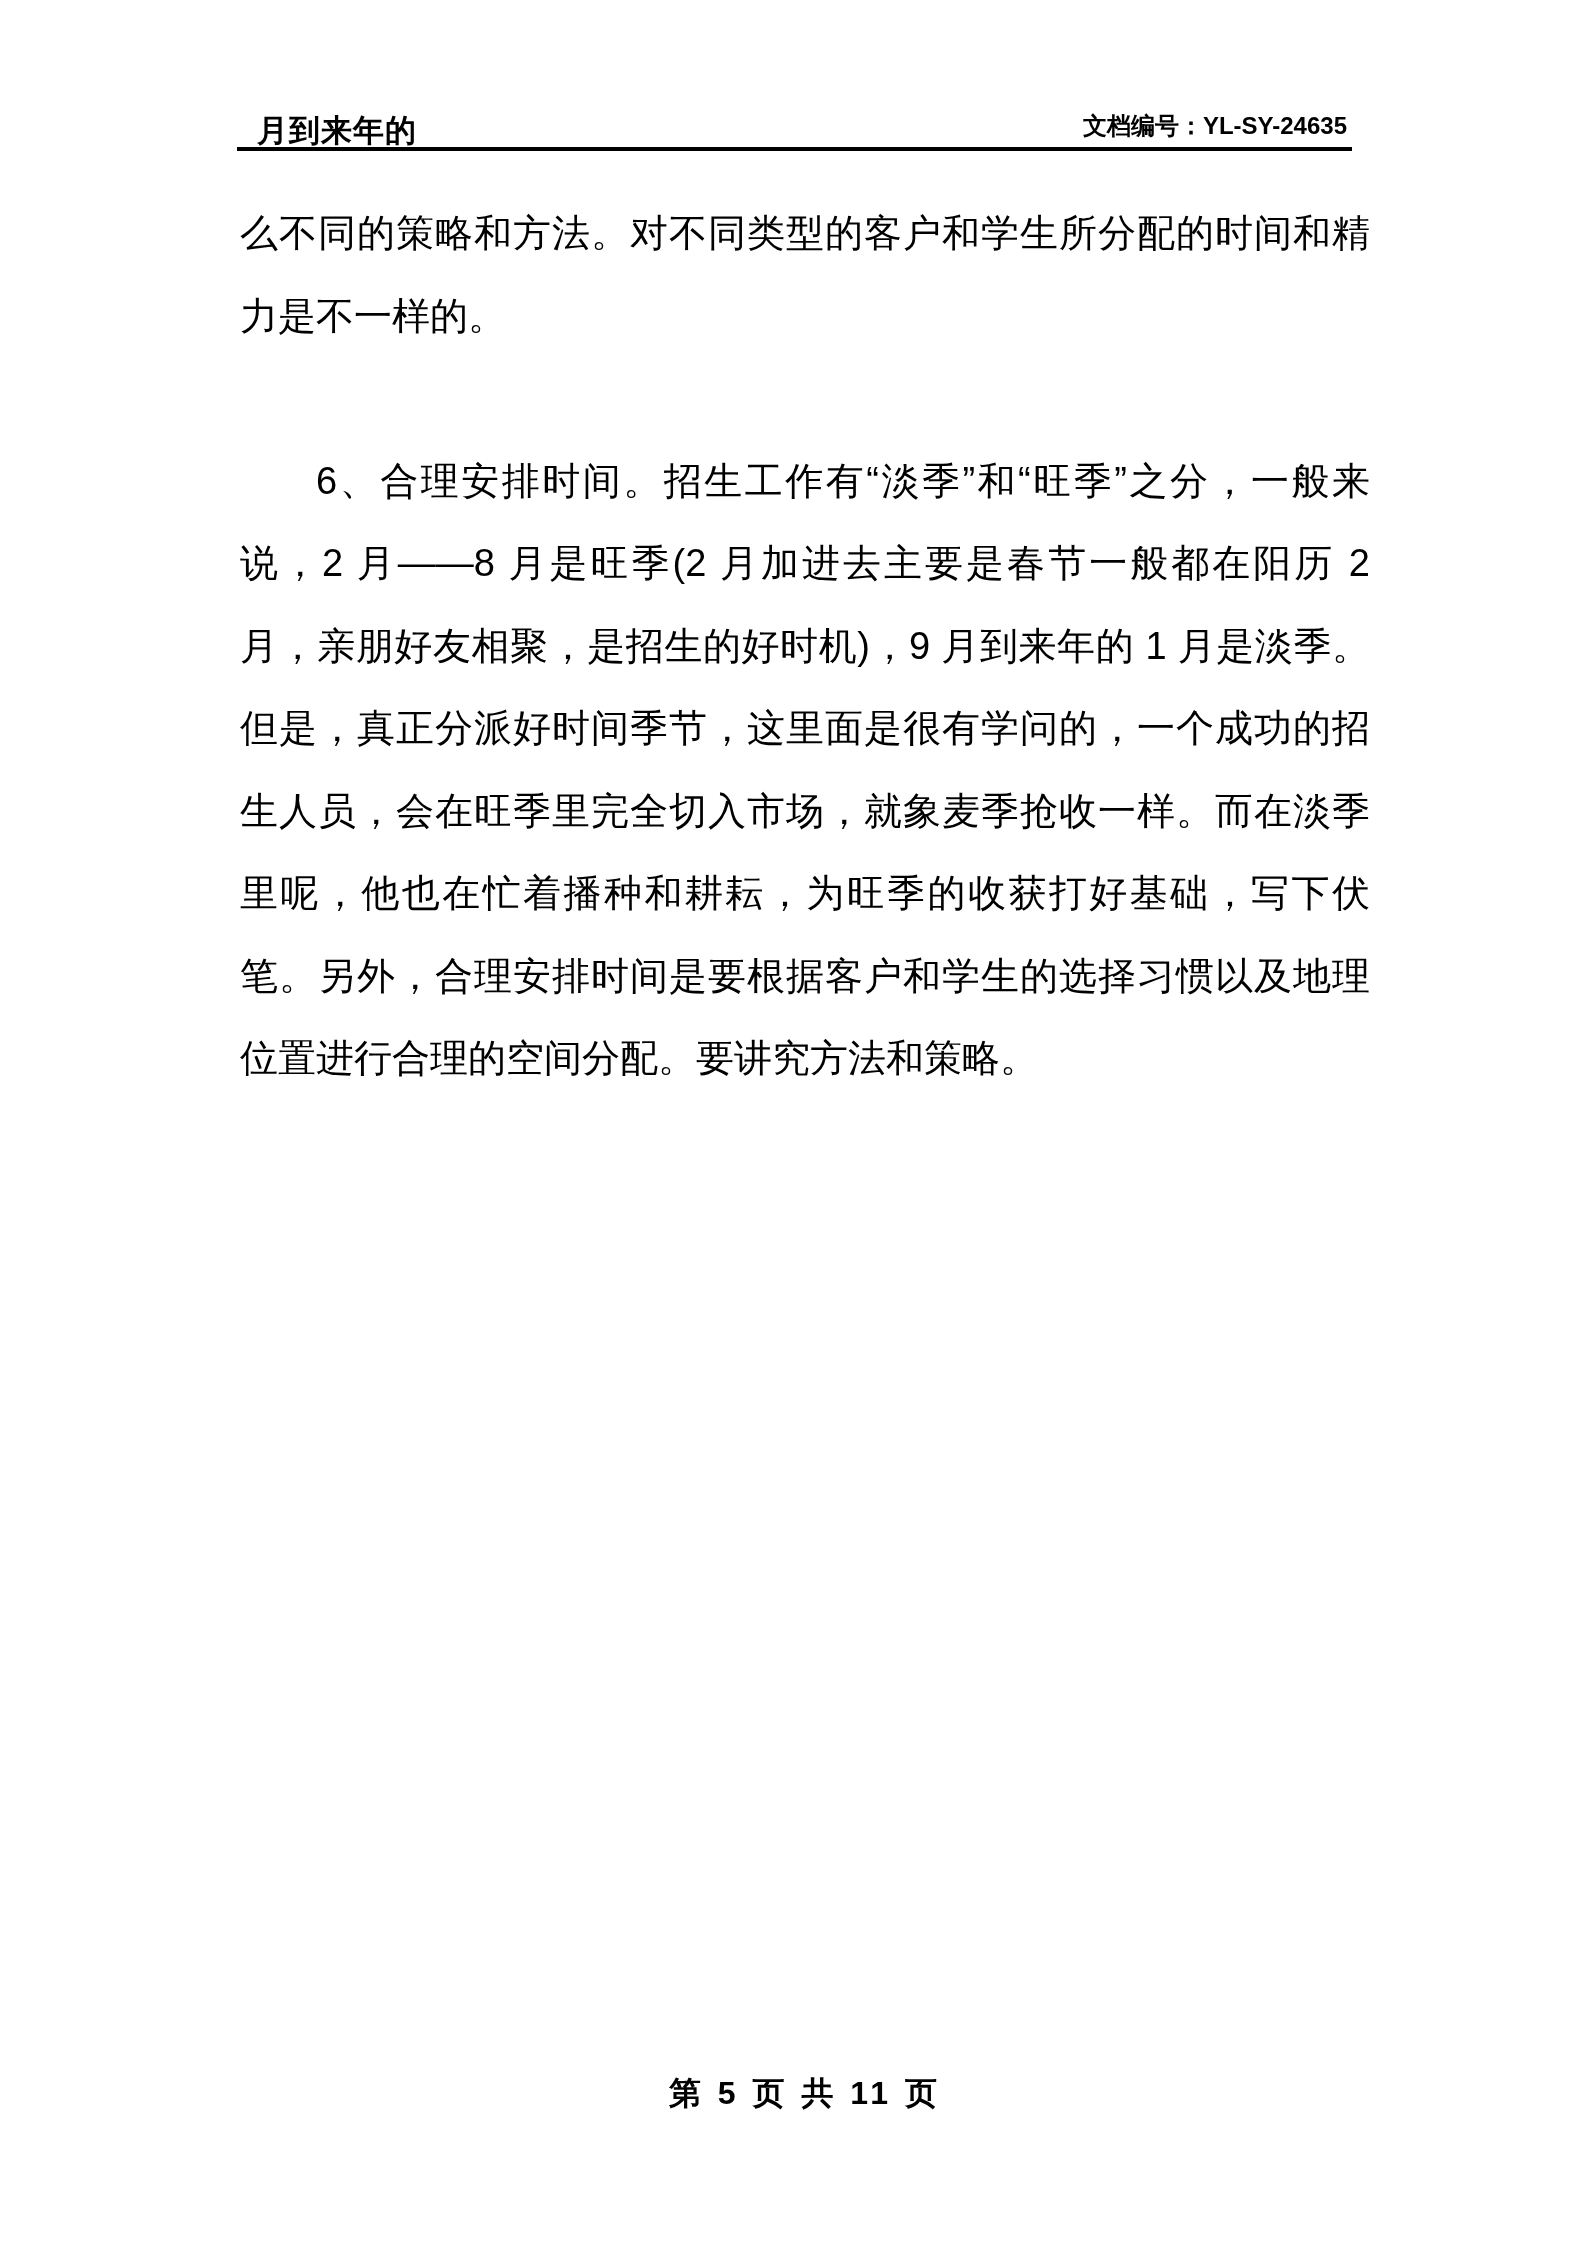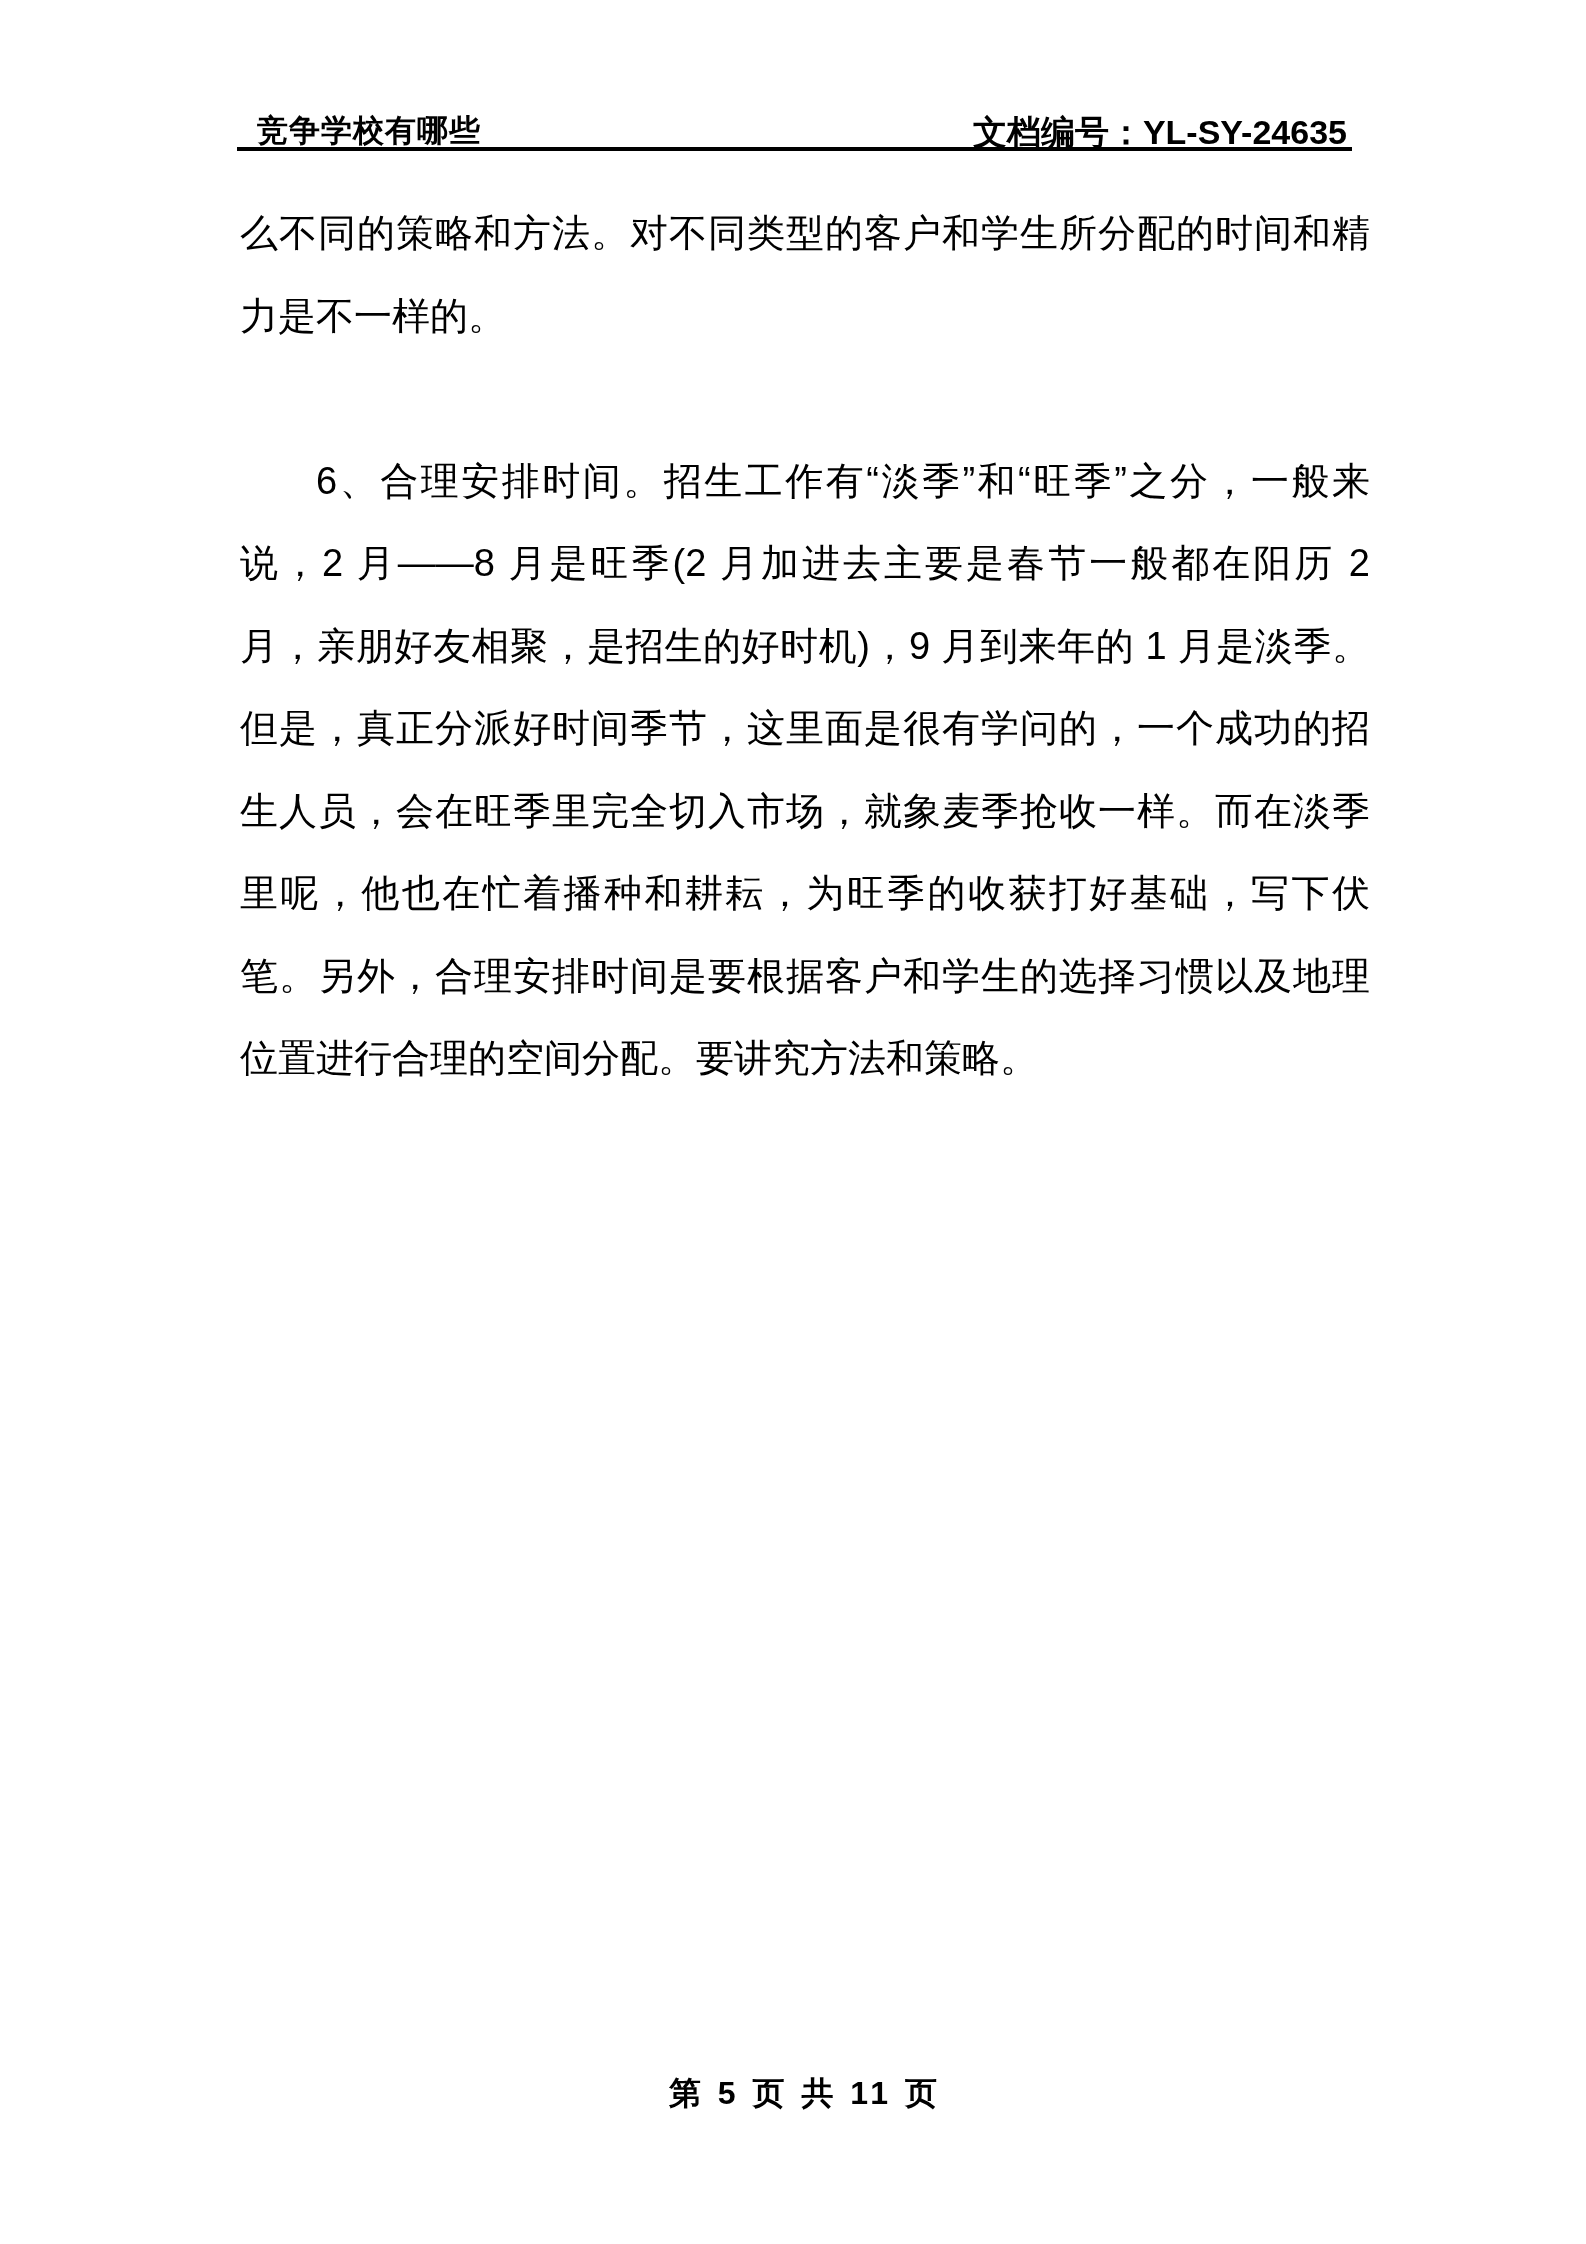--- a/index.html
+++ b/index.html
@@ -23,21 +23,21 @@
     top: 110px;
     font-size: 31px;
     font-weight: 700;
     letter-spacing: 1px;
     white-space: nowrap;
   }
   .header-docnum {
     position: absolute;
     right: 239px;
     top: 110px;
-    font-size: 34px;
+    font-size: 24px;
     font-weight: 700;
     white-space: nowrap;
   }
   .header-rule {
     position: absolute;
     left: 237px;
     top: 147px;
     width: 1115px;
     height: 4px;
     background: #000000;
@@ -69,21 +69,21 @@
     font-weight: 700;
     letter-spacing: 4px;
     white-space: nowrap;
   }
 </style>
 </head>
 <body>
 
 <div class="page">
 
-  <div class="header-series">竞争学校有哪些</div>
+  <div class="header-series">月到来年的</div>
 
   <div class="header-docnum">文档编号：YL-SY-24635</div>
 
   <div class="header-rule"></div>
 
   <div class="doc-body">
     <p class="para">么不同的策略和方法。对不同类型的客户和学生所分配的时间和精力是不一样的。</p>
     <p class="para para-indent">6、合理安排时间。招生工作有“淡季”和“旺季”之分，一般来说，2 月——8 月是旺季(2 月加进去主要是春节一般都在阳历 2 月，亲朋好友相聚，是招生的好时机)，9 月到来年的 1 月是淡季。但是，真正分派好时间季节，这里面是很有学问的，一个成功的招生人员，会在旺季里完全切入市场，就象麦季抢收一样。而在淡季里呢，他也在忙着播种和耕耘，为旺季的收获打好基础，写下伏笔。另外，合理安排时间是要根据客户和学生的选择习惯以及地理位置进行合理的空间分配。要讲究方法和策略。</p>
   </div>
 

